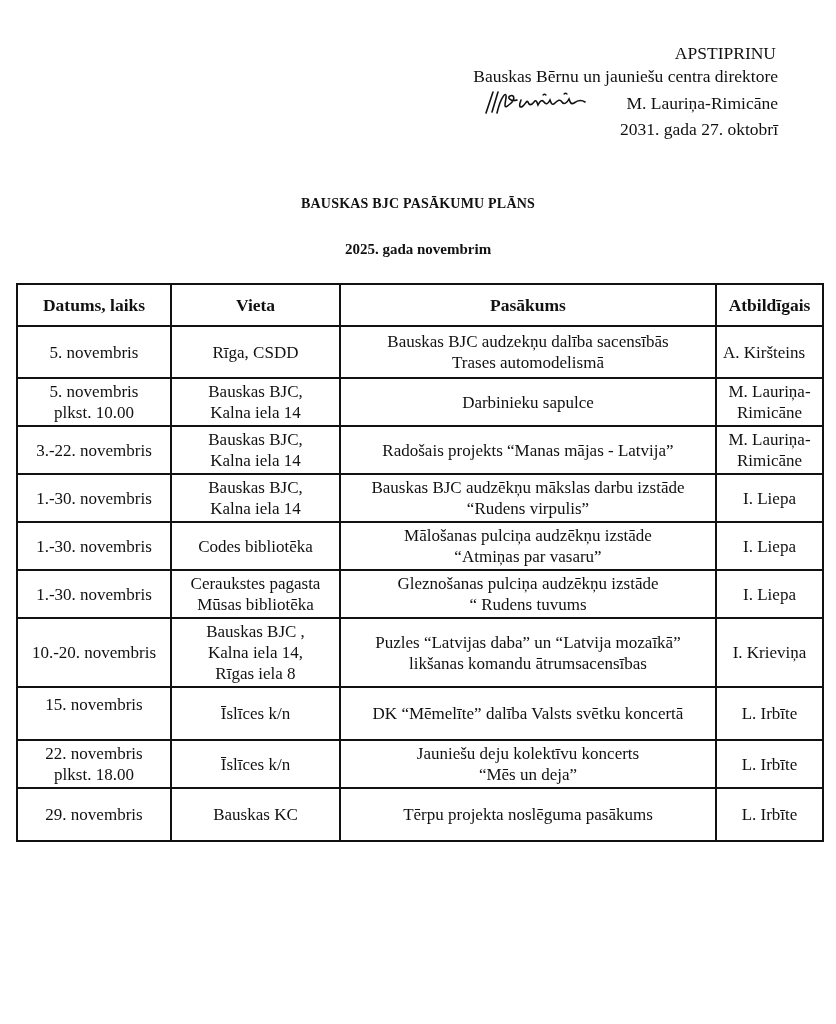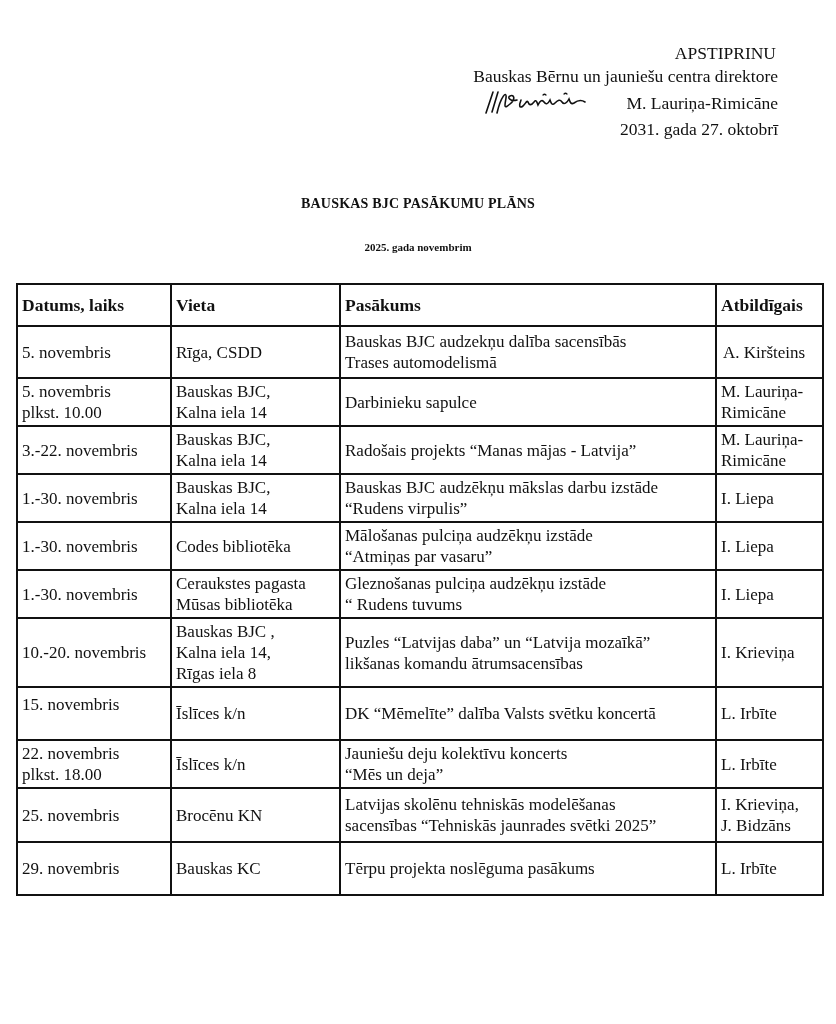--- a/index.html
+++ b/index.html
@@ -36,34 +36,34 @@
     font-size: 14px;
     letter-spacing: 0.2px;
   }
   .doc-subtitle {
     position: absolute;
     top: 241px;
     left: 0;
     width: 100%;
     text-align: center;
     font-weight: bold;
-    font-size: 11px;
+    font-size: 15px;
   }
   table.events {
     position: absolute;
     top: 283px;
     left: 16px;
     width: 806px;
     border-collapse: collapse;
     table-layout: fixed;
     font-size: 17px;
   }
   table.events th, table.events td {
     border: 2px solid #111111;
-    text-align: left;
+    text-align: center;
     vertical-align: middle;
     padding: 2px 4px;
     line-height: 21px;
     overflow: hidden;
   }
   table.events th { font-weight: bold; font-size: 17.5px; }
   .valign-top { vertical-align: top !important; padding-top: 6px !important; }
   .align-left { text-align: left !important; padding-left: 6px !important; }
 </style>
 </head>
@@ -245,36 +245,20 @@
           </td>
           <td>
             <div>Jauniešu deju kolektīvu koncerts</div>
             <div>“Mēs un deja”</div>
           </td>
           <td>
             <div>L. Irbīte</div>
           </td>
         </tr>
         <tr>
-          <td style="height: 54px;">
-            <div>25. novembris</div>
-          </td>
-          <td>
-            <div>Brocēnu KN</div>
-          </td>
-          <td>
-            <div>Latvijas skolēnu tehniskās modelēšanas</div>
-            <div>sacensības “Tehniskās jaunrades svētki 2025”</div>
-          </td>
-          <td>
-            <div>I. Krieviņa,</div>
-            <div>J. Bidzāns</div>
-          </td>
-        </tr>
-        <tr>
           <td style="height: 53px;">
             <div>29. novembris</div>
           </td>
           <td>
             <div>Bauskas KC</div>
           </td>
           <td>
             <div>Tērpu projekta noslēguma pasākums</div>
           </td>
           <td>

